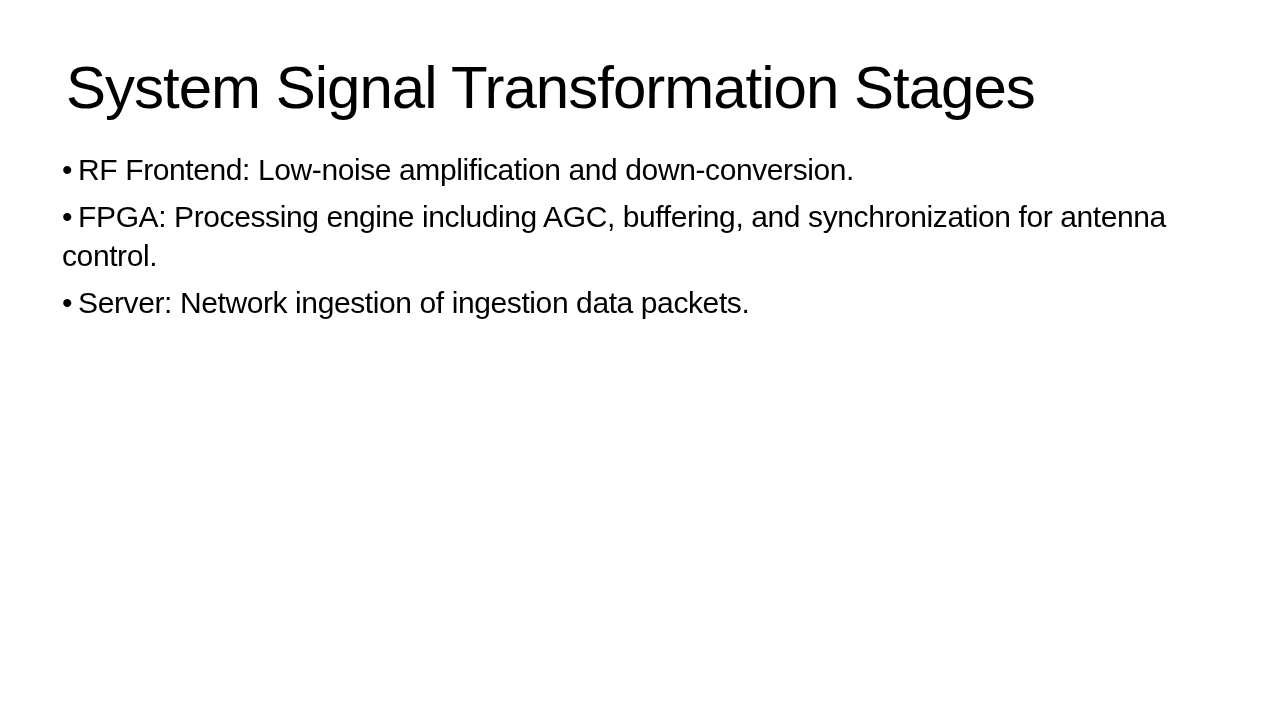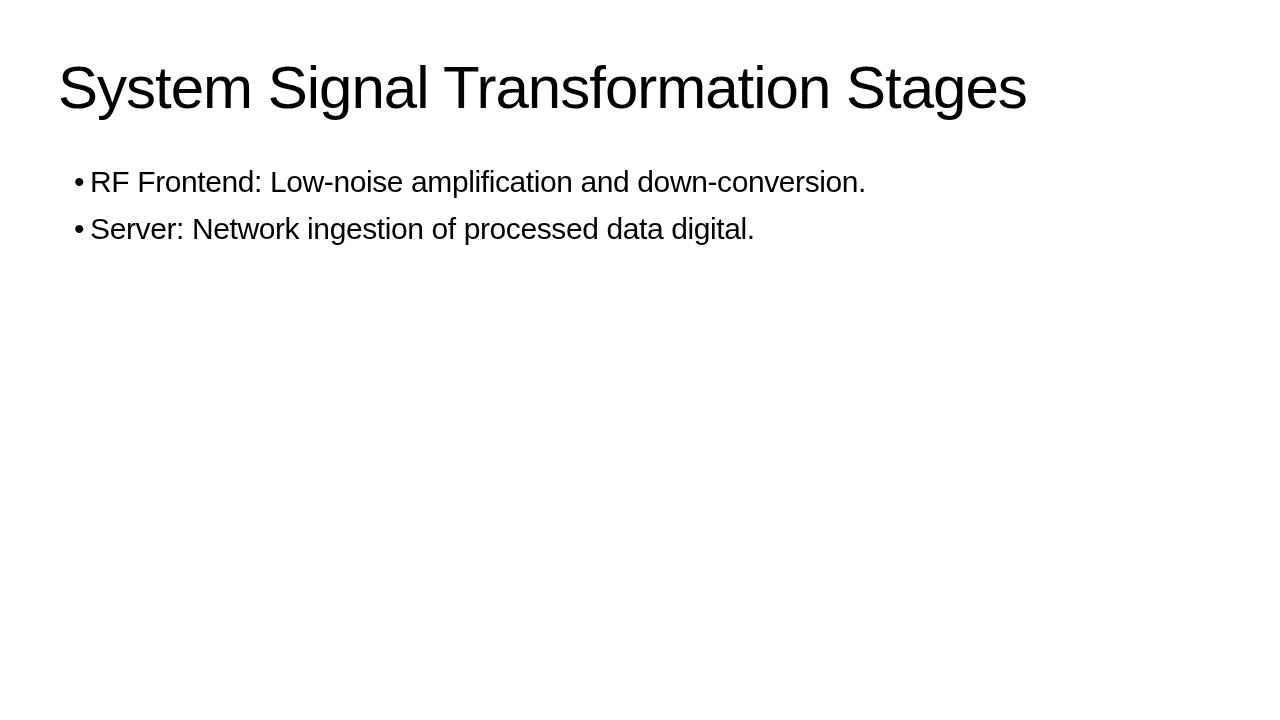--- a/index.html
+++ b/index.html
@@ -14,35 +14,35 @@
       position: relative;
       width: 1280px;
       height: 720px;
       box-sizing: border-box;
       padding: 0 58px;
       color: #000000;
       font-family: "Liberation Sans", "DejaVu Sans", sans-serif;
     }
     .title {
       position: absolute;
-      left: 58px;
+      left: 66px;
       top: 52px;
       margin: 0;
       font-size: 60px;
       font-weight: 400;
       letter-spacing: -1px;
       line-height: 72px;
       white-space: nowrap;
     }
     .bullets {
       position: absolute;
       left: 58px;
       top: 146px;
       width: 1164px;
-      margin: 16px;
+      margin: 4px;
       padding: 0;
       list-style: none;
     }
     .bullet {
       font-size: 30px;
       line-height: 39px;
       letter-spacing: -0.4px;
       margin: 0 0 8px 0;
     }
     .bullet-marker {
@@ -53,16 +53,19 @@
 </head>
 <body>
 
 <div class="slide">
   <h1 class="title">System Signal Transformation Stages</h1>
   <ul class="bullets">
     <li class="bullet">
       <span class="bullet-marker">•</span><span>RF Frontend: Low-noise amplification and down-conversion.</span>
     </li>
     <li class="bullet">
-      <span class="bullet-marker">•</span><span>Server: Network ingestion of processed data digital.</span>
+      <span class="bullet-marker">•</span><span>FPGA: Processing engine including AGC, buffering, and synchronization for antenna control.</span>
+    </li>
+    <li class="bullet">
+      <span class="bullet-marker">•</span><span>Server: Network ingestion of ingestion data packets.</span>
     </li>
   </ul>
 </div>
 
 </body></html>

